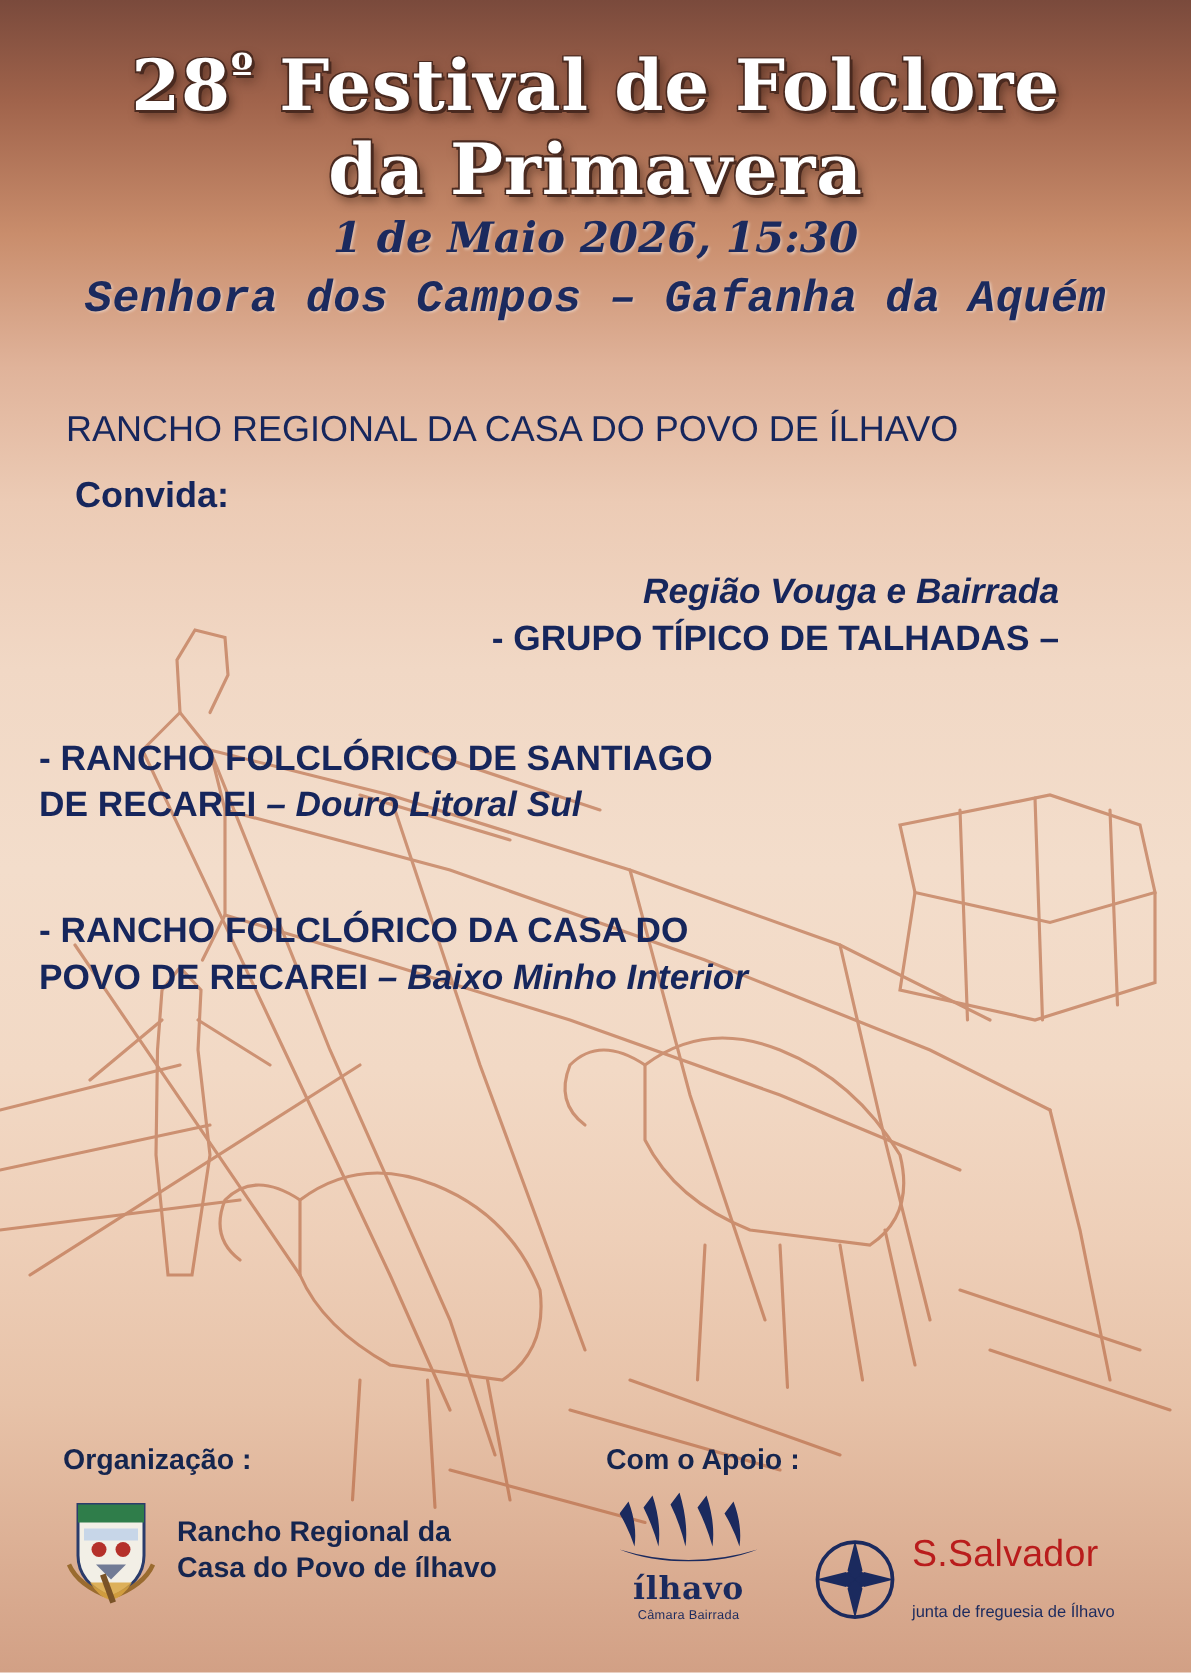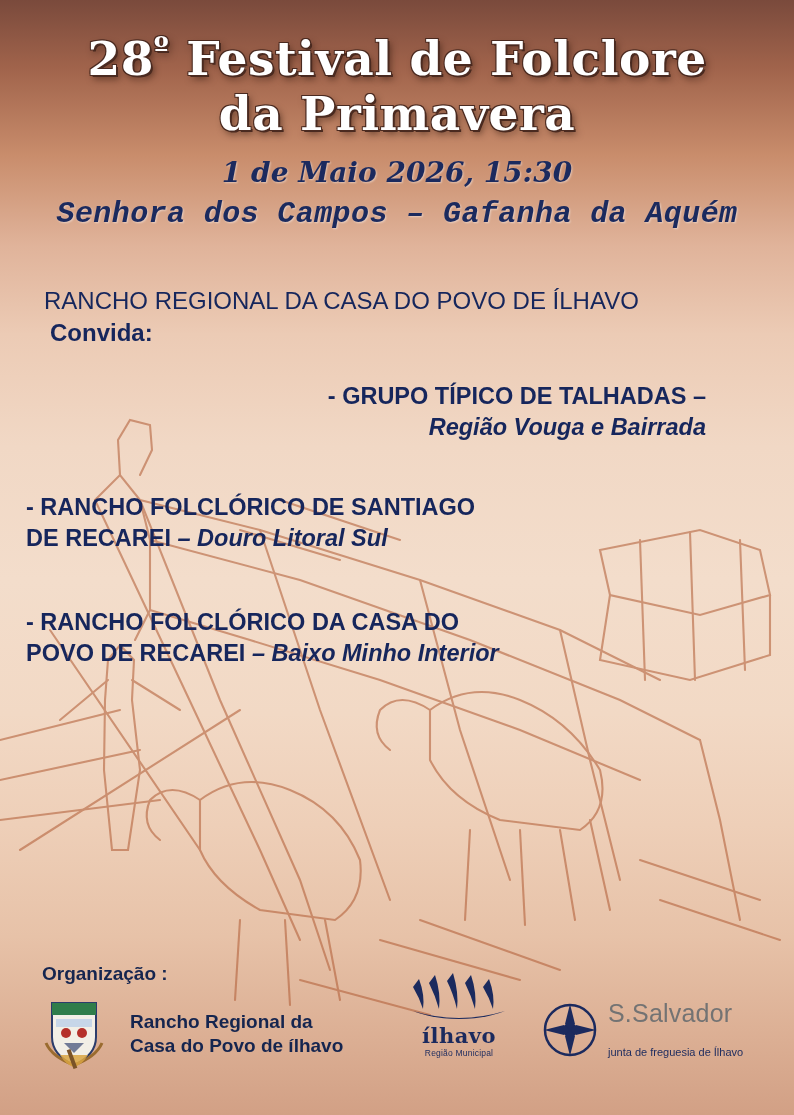--- a/index.html
+++ b/index.html
@@ -51,21 +51,20 @@
     text-shadow:
       2px 2px 0 #4a2a20,
       -1px -1px 0 #4a2a20,
       1px -1px 0 #4a2a20,
       -1px 1px 0 #4a2a20,
       3px 4px 7px rgba(40,18,10,.55);
   }
   .title .ord { font-size: 30px; vertical-align: super; }
 
   .subtitle {
-    margin-top: 14px;
     font-family: "DejaVu Serif", serif;
     font-style: italic;
     font-weight: bold;
     font-size: 28px;
     color: #1b2a5e;
     text-shadow: 1px 1px 2px rgba(255,255,255,.45);
   }
   .subtitle.place {
     margin-top: 8px;
     font-size: 30px;
@@ -88,21 +87,21 @@
     white-space: nowrap;
   }
   .entry .ln .reg {
     font-weight: bold;
     font-style: italic;
   }
   .entry .ln.sub {
     font-weight: bold;
     font-style: italic;
   }
-  .host { padding-left: 22px; margin-bottom: 4px; }
+  .host { padding-left: 22px; margin-bottom: 16px; }
   .host .ln:first-child { font-size: 24px; }
   .convida { padding-left: 28px; font-size: 24px; font-weight: bold; margin-bottom: 34px; }
 
   .right { text-align: right; padding-right: 30px; }
   .left  { text-align: left; padding-left: 4px; }
   .indent-1 { padding-right: 66px; }
   .indent-2 { padding-right: 38px; }
 
   .gap-a { margin-top: 48px; }
   .gap-b { margin-top: 54px; }
@@ -120,21 +119,21 @@
   .foot-label {
     font-size: 19px;
     font-weight: bold;
     color: #15254f;
   }
   .org {
     position: absolute;
     left: 42px; top: 8px;
     width: 330px;
   }
-  .org-row { display: flex; align-items: center; gap: 24px; margin-top: 12px; }
+  .org-row { display: flex; align-items: center; gap: 12px; margin-top: 12px; }
   .org-text { font-size: 19px; font-weight: bold; line-height: 1.28; color: #15254f; }
 
   .support {
     position: absolute;
     left: 404px; top: 8px;
     width: 370px;
   }
   .sup-row { display: flex; align-items: flex-end; gap: 28px; margin-top: 10px; }
   .ilhavo-logo { text-align: center; width: 110px; }
   .ilhavo-name {
@@ -144,21 +143,21 @@
     color: #1b2a5e;
     letter-spacing: .5px;
     line-height: 1;
     margin-top: 2px;
   }
   .ilhavo-sub { font-size: 8.5px; color: #1b2a5e; letter-spacing: .2px; margin-top: 2px; }
 
   .salvador { display: flex; align-items: center; gap: 10px; }
   .salvador-text .s-main {
     font-size: 25px;
-    color: #737373;
+    color: #b91c1c;
     line-height: 1;
     letter-spacing: .2px;
   }
   .salvador-text .s-sub {
     font-size: 11px;
     color: #1b2a5e;
     margin-top: 20px;
   }
 </style>
 </head>
@@ -216,22 +215,22 @@
 
 <div class="program">
 
   <div class="host">
     <div class="ln">RANCHO REGIONAL DA CASA DO POVO DE ÍLHAVO</div>
   </div>
 
   <div class="convida">Convida:</div>
 
   <div class="entry right indent-1">
+    <div class="ln sub">Região Vouga e Bairrada</div>
     <div class="ln">- GRUPO TÍPICO DE TALHADAS –</div>
-    <div class="ln sub">Região Vouga e Bairrada</div>
   </div>
 
   <div class="entry left gap-a">
     <div class="ln">- RANCHO FOLCLÓRICO DE SANTIAGO</div>
     <div class="ln"><span>DE RECAREI </span><span class="reg">– Douro Litoral Sul</span></div>
   </div>
 
 
   <div class="entry left gap-c">
     <div class="ln">- RANCHO FOLCLÓRICO DA CASA DO</div>
@@ -257,34 +256,35 @@
         <rect x="28" y="52" width="4" height="20" fill="#7a5327" transform="rotate(-20 30 62)"></rect>
       </svg>
       <div class="org-text">
         <div>Rancho Regional da</div>
         <div>Casa do Povo de ílhavo</div>
       </div>
     </div>
   </div>
 
   <div class="support">
+    <div class="foot-label">Com o Apoio :</div>
     <div class="sup-row">
       <div class="ilhavo-logo">
         <svg width="92" height="46" viewBox="0 0 92 46">
           <g fill="#1b2a5e">
             <path d="M6 6 q6 16 4 30 q-4 -12 -10 -22 z"></path>
             <path d="M22 2 q6 18 4 34 q-4 -14 -10 -26 z"></path>
             <path d="M40 0 q6 20 4 36 q-4 -16 -10 -28 z"></path>
             <path d="M58 2 q6 18 4 34 q-4 -14 -10 -26 z"></path>
             <path d="M76 6 q6 16 4 30 q-4 -12 -10 -22 z"></path>
             <path d="M0 38 q46 14 92 0 q-20 8 -46 8 q-26 0 -46 -8 z"></path>
           </g>
         </svg>
         <div class="ilhavo-name">ílhavo</div>
-        <div class="ilhavo-sub">Região Municipal</div>
+        <div class="ilhavo-sub">Câmara Bairrada</div>
       </div>
 
       <div class="salvador">
         <svg width="56" height="56" viewBox="0 0 56 56">
           <circle cx="28" cy="28" r="25" fill="none" stroke="#1b2a5e" stroke-width="2.5"></circle>
           <circle cx="28" cy="28" r="7" fill="#1b2a5e"></circle>
           <path d="M28 2 L33 22 L28 28 L23 22 Z" fill="#1b2a5e"></path>
           <path d="M28 54 L23 34 L28 28 L33 34 Z" fill="#1b2a5e"></path>
           <path d="M2 28 L22 23 L28 28 L22 33 Z" fill="#1b2a5e"></path>
           <path d="M54 28 L34 33 L28 28 L34 23 Z" fill="#1b2a5e"></path>

